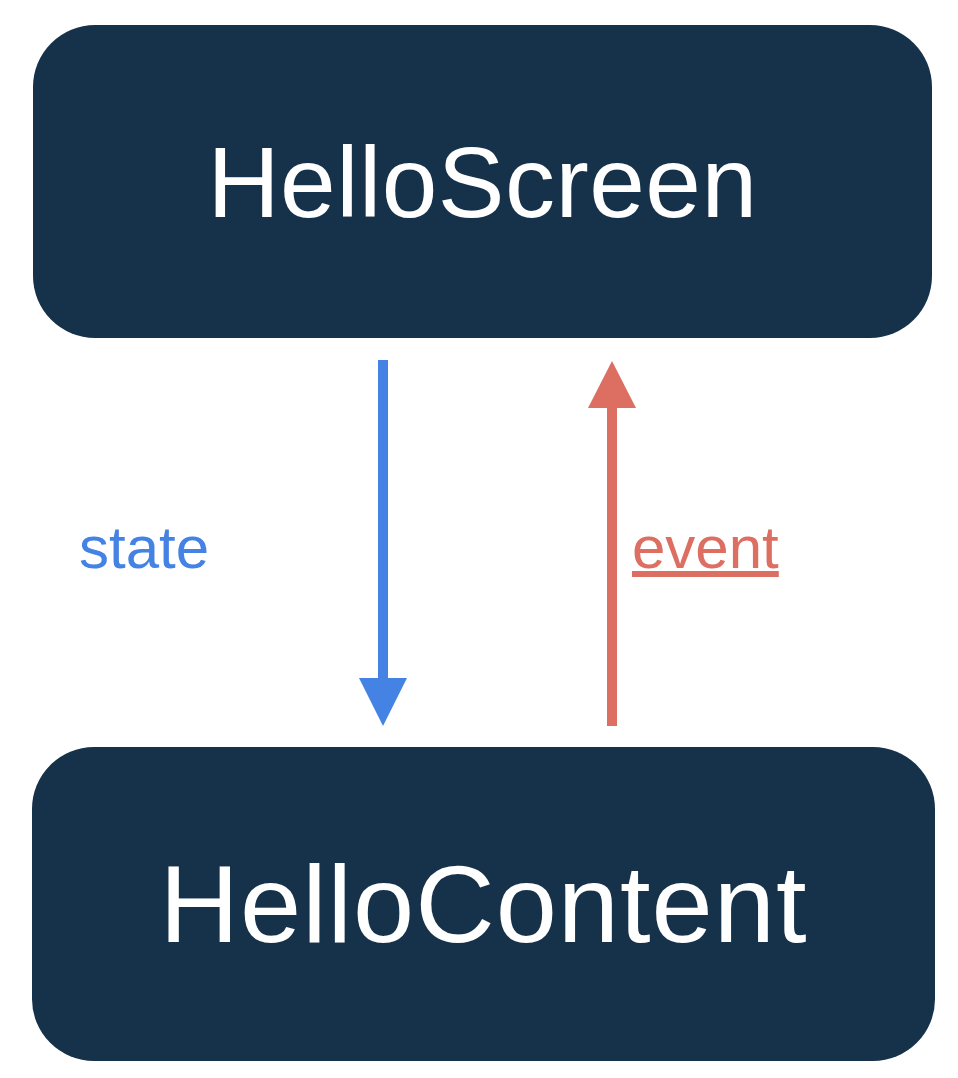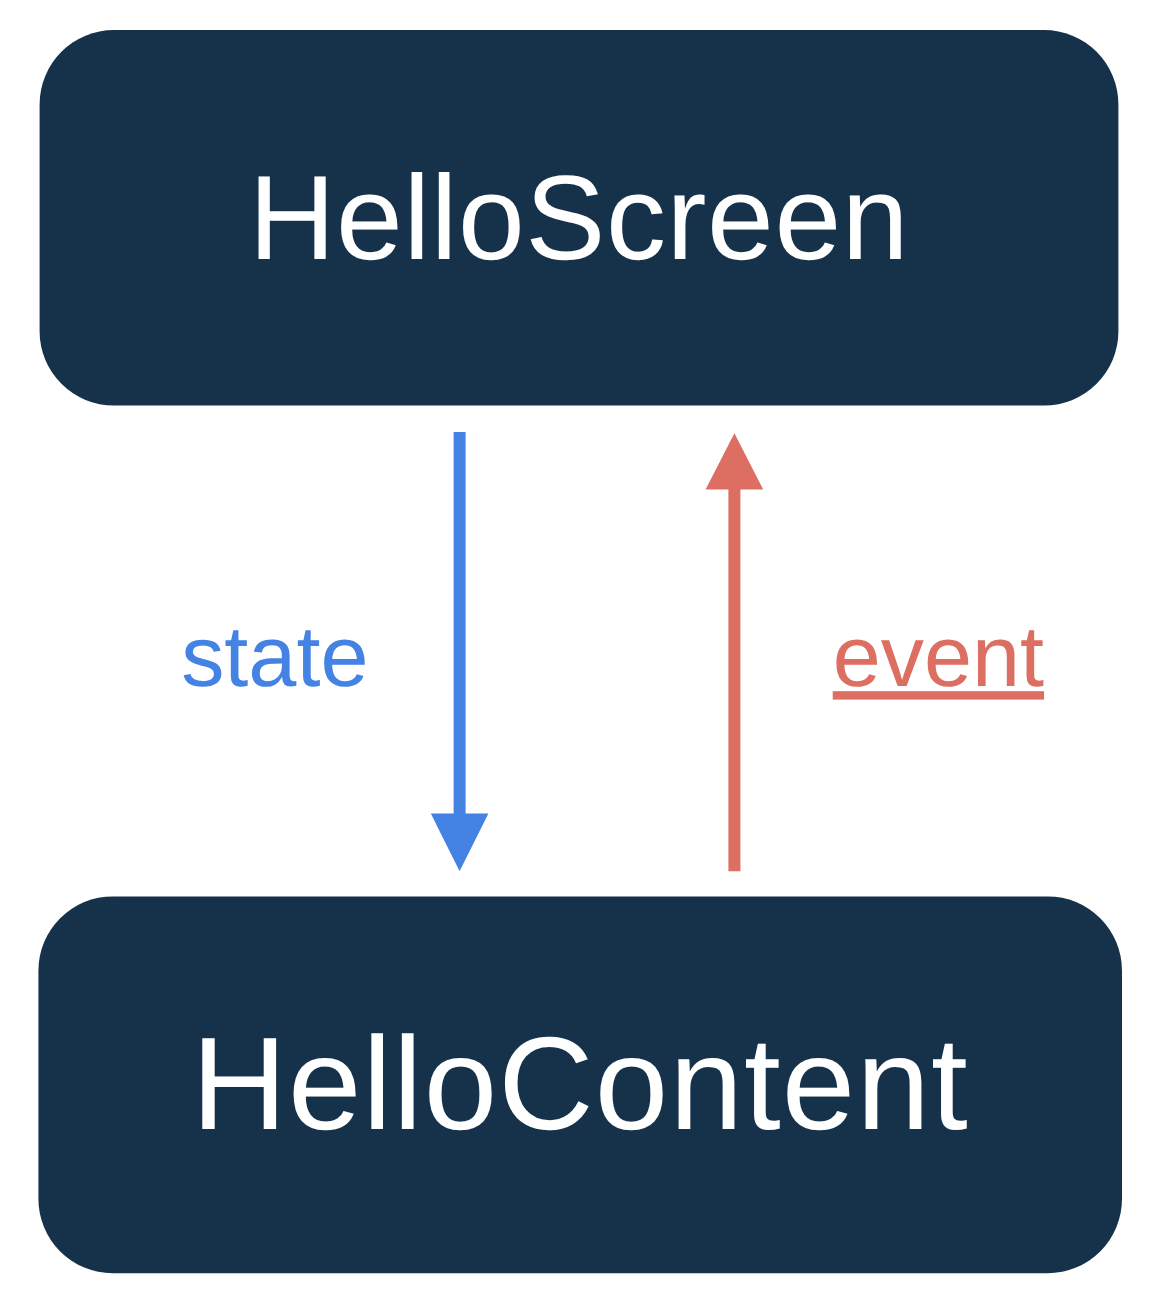--- a/index.html
+++ b/index.html
@@ -58,22 +58,21 @@
     height: 370px;
   }
   .arrow-state { left: 355px; }
   .arrow-event { left: 584px; }
   .edge-label {
     position: absolute;
     top: 498px;
     width: 300px;
     height: 100px;
     line-height: 100px;
-    text-align: center;
-    font-size: 72px;
+    font-size: 60px;
     white-space: nowrap;
   }
   .edge-label-state {
     left: 79px;
     color: var(--state-blue);
   }
   .edge-label-event {
     left: 632px;
     color: var(--event-red);
     text-decoration: underline;

